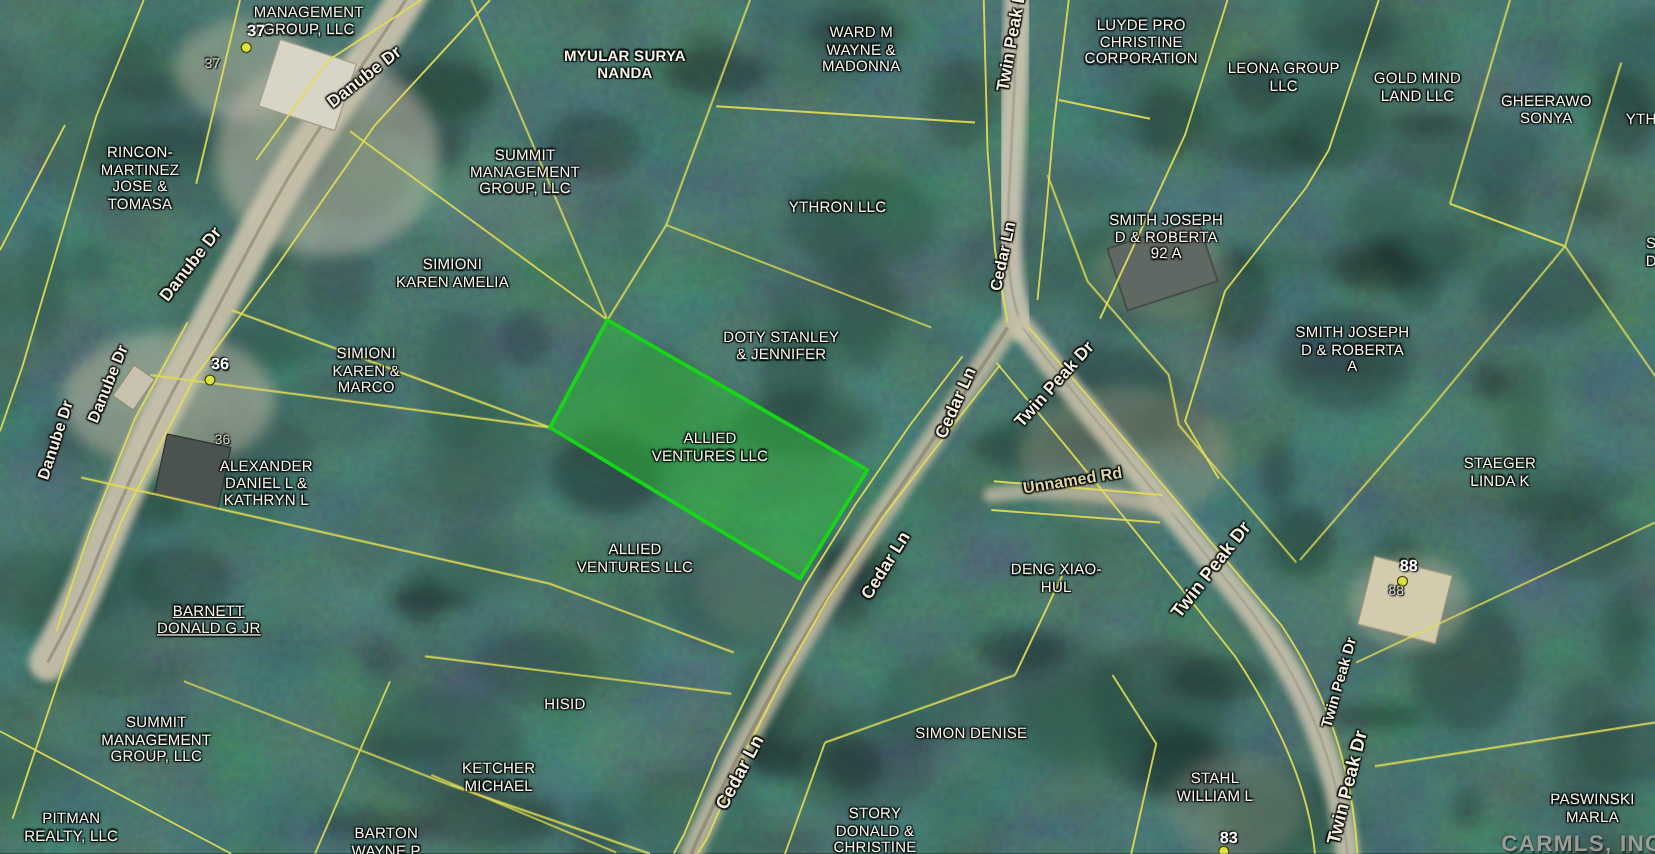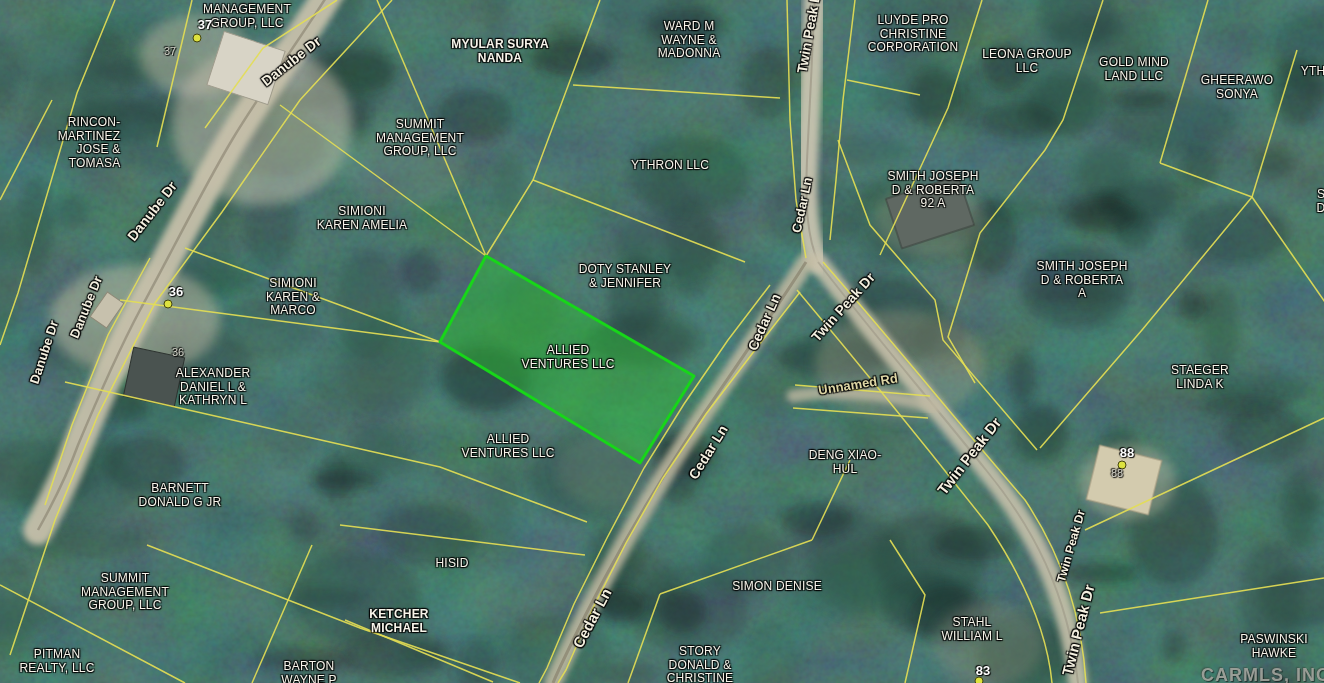--- a/index.html
+++ b/index.html
@@ -325,24 +325,24 @@
         <span>LLC</span>
       </div>
       <div class="plabel" style="left: 1134px; top: 70px;">
         <span>GOLD MIND</span>
         <span>LAND LLC</span>
       </div>
       <div class="plabel" style="left: 1237px; top: 88px;">
         <span>GHEERAWO</span>
         <span>SONYA</span>
       </div>
-      <div class="plabel" style="left: 1313px; top: 72px;">
+      <div class="plabel" style="left: 1313px; top: 96px;">
         <span>YTH</span>
       </div>
-      <div class="plabel" style="left: 89px; top: 143px; text-align: right;">
+      <div class="plabel" style="left: 112px; top: 143px;">
         <span>RINCON-</span>
         <span>MARTINEZ</span>
         <span>JOSE &amp;</span>
         <span>TOMASA</span>
       </div>
       <div class="plabel" style="left: 420px; top: 138px;">
         <span>SUMMIT</span>
         <span>MANAGEMENT</span>
         <span>GROUP, LLC</span>
       </div>
@@ -386,46 +386,46 @@
         <span>LINDA K</span>
       </div>
       <div class="plabel" style="left: 508px; top: 447px;">
         <span>ALLIED</span>
         <span>VENTURES LLC</span>
       </div>
       <div class="plabel" style="left: 845px; top: 463px;">
         <span>DENG XIAO-</span>
         <span>HUL</span>
       </div>
-      <div class="plabel" style="left: 180px; top: 496px;">
+      <div class="plabel" style="left: 167px; top: 496px; text-decoration: underline;">
         <span>BARNETT</span>
         <span>DONALD G JR</span>
       </div>
       <div class="plabel" style="left: 452px; top: 536px; margin-top: 28px;">
         <span>HISID</span>
       </div>
       <div class="plabel" style="left: 777px; top: 587px;">
         <span>SIMON DENISE</span>
       </div>
       <div class="plabel" style="left: 125px; top: 592px;">
         <span>SUMMIT</span>
         <span>MANAGEMENT</span>
         <span>GROUP, LLC</span>
       </div>
-      <div class="plabel" style="left: 399px; top: 622px; font-weight: bold;">
+      <div class="plabel" style="left: 399px; top: 622px;">
         <span>KETCHER</span>
         <span>MICHAEL</span>
       </div>
       <div class="plabel" style="left: 972px; top: 630px;">
         <span>STAHL</span>
         <span>WILLIAM L</span>
       </div>
       <div class="plabel" style="left: 1274px; top: 647px;">
         <span>PASWINSKI</span>
-        <span>HAWKE</span>
+        <span>MARLA</span>
       </div>
       <div class="plabel" style="left: 57px; top: 662px;">
         <span>PITMAN</span>
         <span>REALTY, LLC</span>
       </div>
       <div class="plabel" style="left: 309px; top: 674px;">
         <span>BARTON</span>
         <span>WAYNE P</span>
       </div>
       <div class="plabel" style="left: 700px; top: 665px;">

